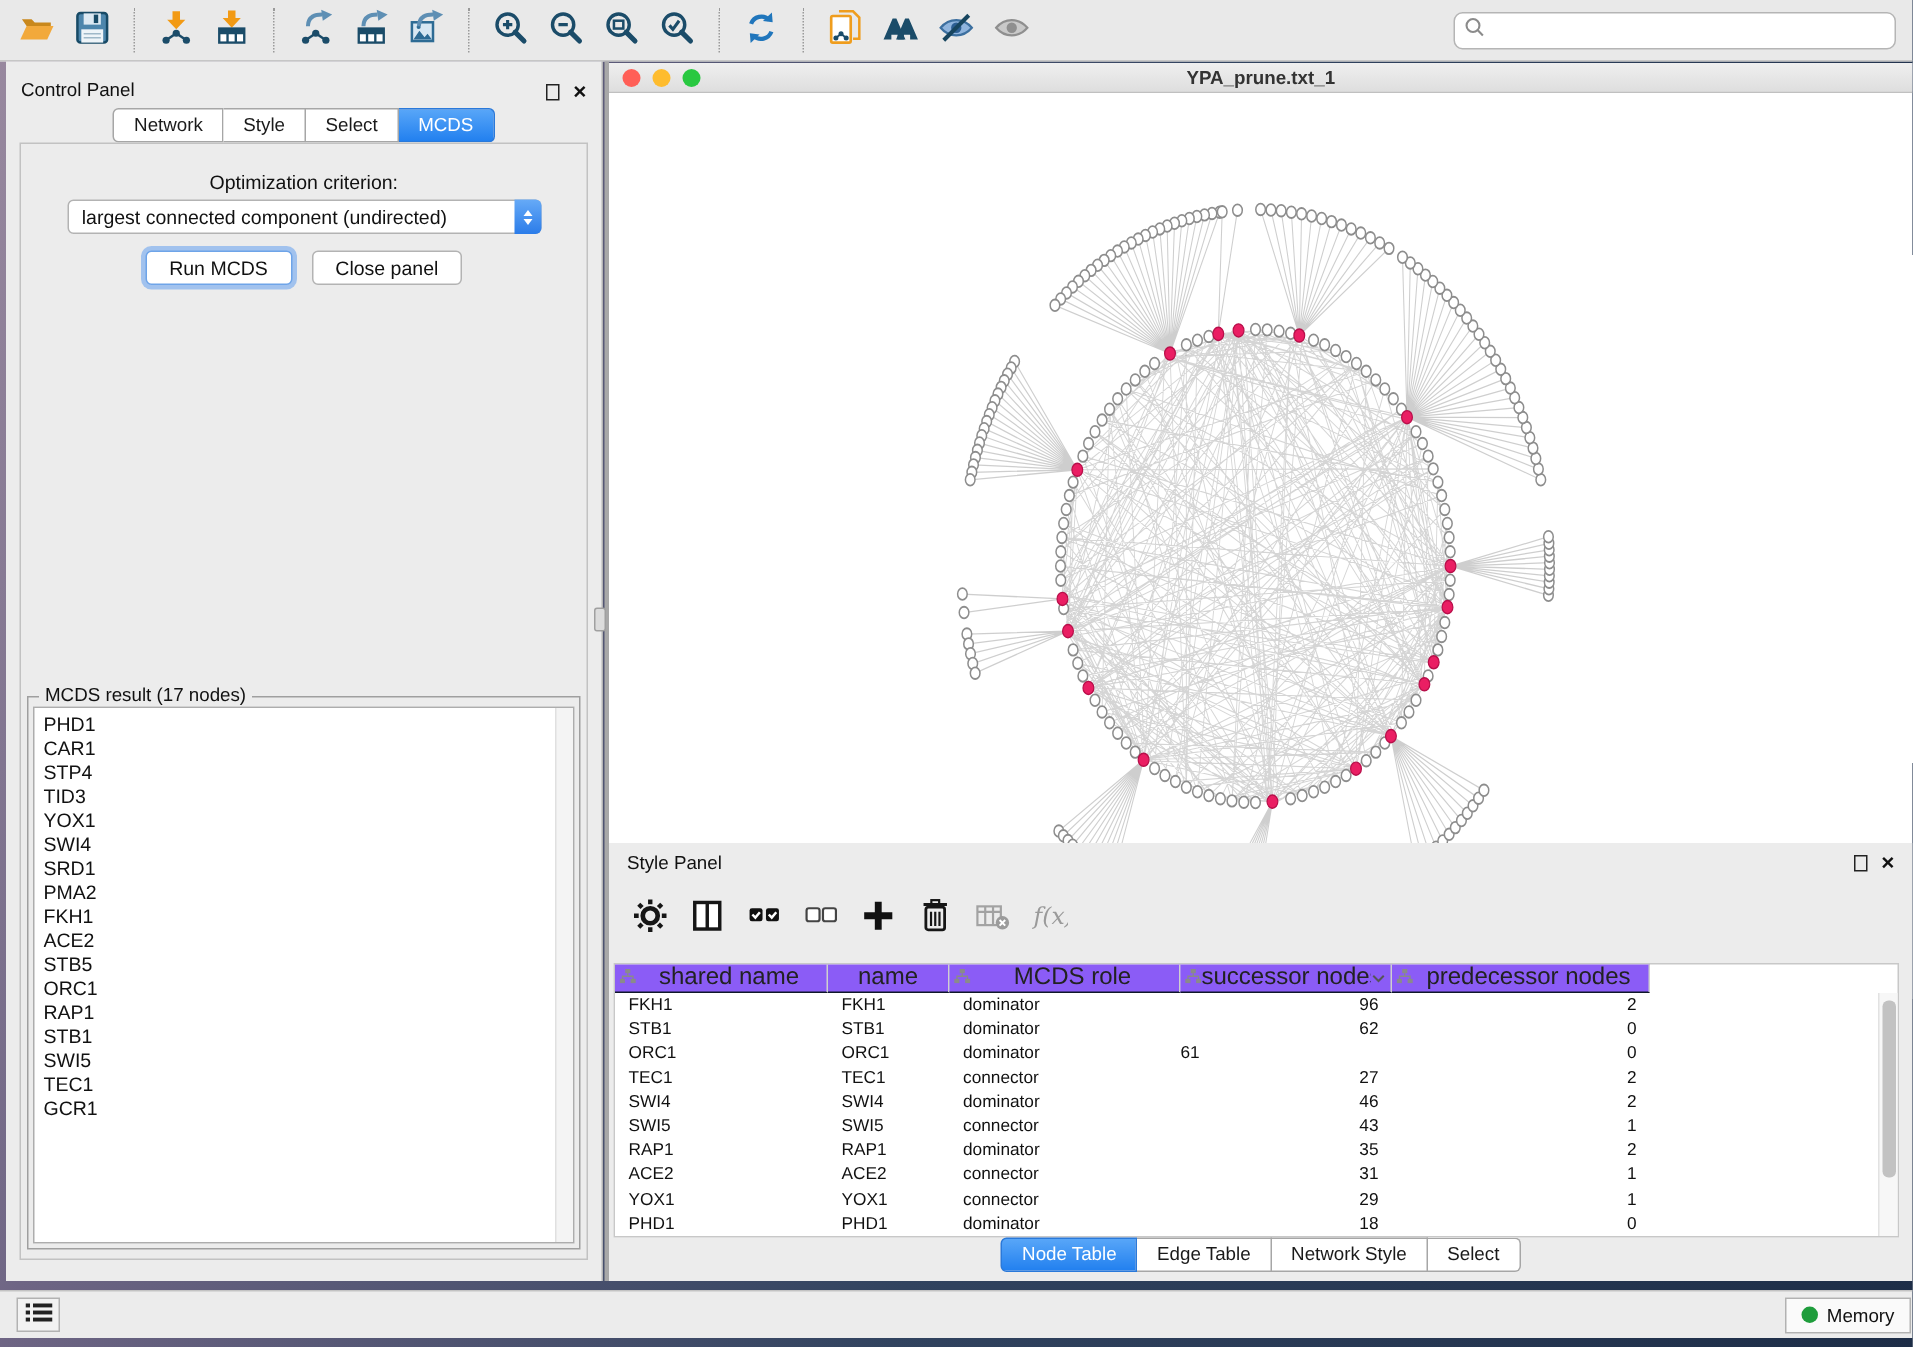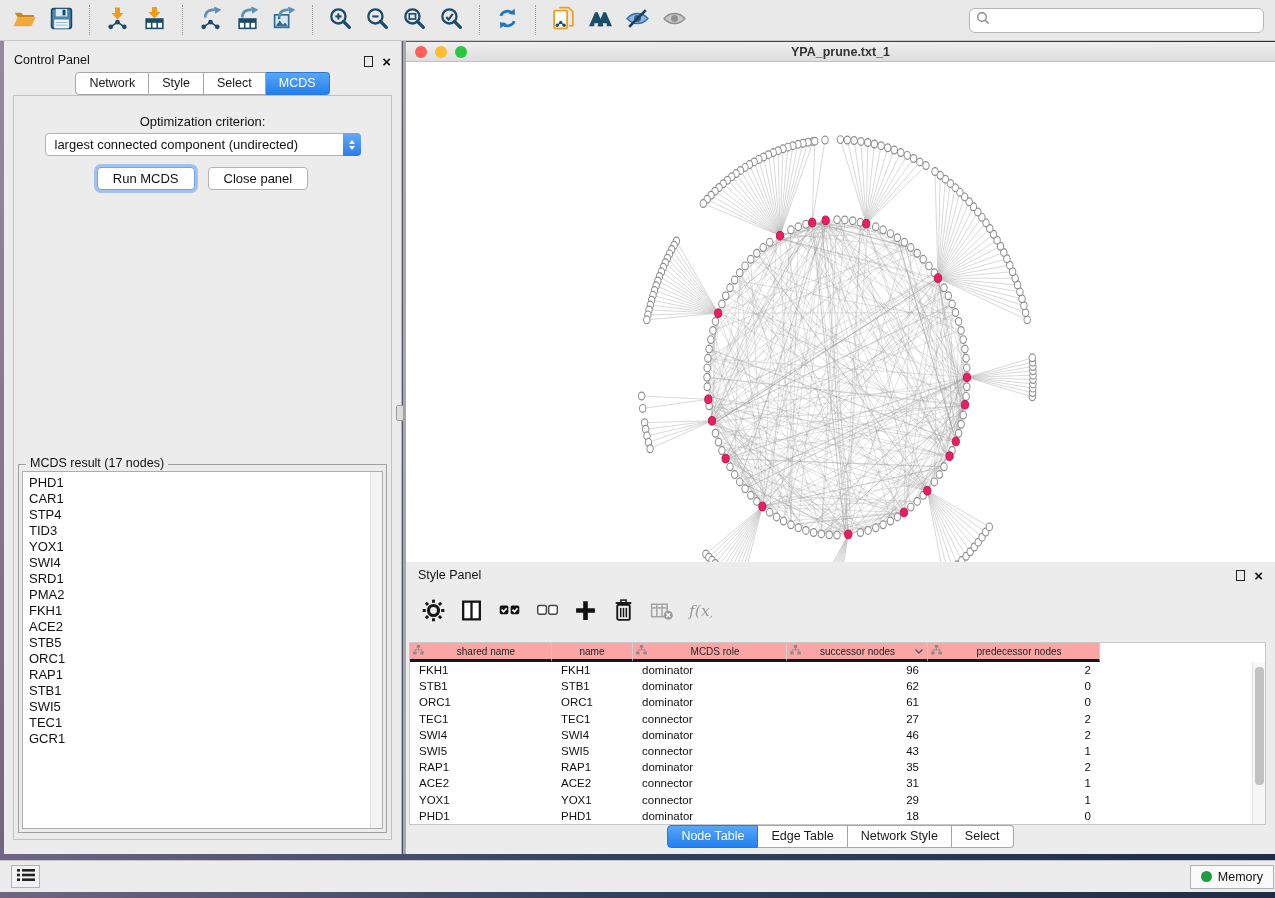--- a/index.html
+++ b/index.html
@@ -87,22 +87,22 @@
   .tp-titlebar { position:absolute; top:0; left:0; right:0; height:26px; display:flex;
     align-items:center; padding:0 12px; }
   .tp-titlebar .win-ctrls { margin-left:auto; }
   .tp-toolbar { position:absolute; top:28px; left:0; right:0; height:44px;
     display:flex; align-items:center; padding-left:14px; gap:12px; }
   .tp-btn { width:26px; height:30px; border:0; background:transparent; display:flex;
     align-items:center; justify-content:center; }
   .tp-table { position:absolute; left:3px; right:9px; top:80px; height:183px;
     background:#fff; border:1px solid #c8c8c8; }
   .t-header { position:absolute; top:0; left:0; height:19px; display:flex; }
-  .th { background:#fca5a5; border-right:1px solid #cfcfcf; border-bottom:3px solid #0f172a;
-    display:flex; align-items:center; font-size:10px; color:#222; padding:0 3px; }
+  .th { background:#8b5cf6; border-right:1px solid #cfcfcf; border-bottom:1px solid #0f172a;
+    display:flex; align-items:center; font-size:16px; color:#222; padding:0 3px; }
   .th .lab { flex:1; text-align:center; white-space:nowrap; overflow:hidden; }
   .t-body { position:absolute; top:19px; left:0; right:13px; bottom:0; overflow:hidden; }
   .tr { display:flex; height:16.2px; align-items:center; }
   .td { font-size:11.5px; color:#111; white-space:nowrap; overflow:hidden; }
   .t-scroll { position:absolute; right:0; top:19px; bottom:0; width:13px;
     background:#f7f7f7; border-left:1px solid #e2e2e2; }
   .t-thumb { position:absolute; top:5px; left:2px; width:9px; height:118px;
     background:#c2c2c2; border-radius:4px; }
   .tp-tabs { position:absolute; bottom:6px; left:0; right:0; text-align:center; }
 
@@ -746,21 +746,21 @@
               <div class="td" style="width: 142px; text-align: left; padding: 0px 0px 0px 9px;">STB1</div>
               <div class="td" style="width: 81px; text-align: left; padding: 0px 0px 0px 9px;">STB1</div>
               <div class="td" style="width: 154px; text-align: left; padding: 0px 0px 0px 9px;">dominator</div>
               <div class="td" style="width: 141px; text-align: right; padding: 0px 9px 0px 0px;">62</div>
               <div class="td" style="width: 172px; text-align: right; padding: 0px 9px 0px 0px;">0</div>
             </div>
             <div class="tr">
               <div class="td" style="width: 142px; text-align: left; padding: 0px 0px 0px 9px;">ORC1</div>
               <div class="td" style="width: 81px; text-align: left; padding: 0px 0px 0px 9px;">ORC1</div>
               <div class="td" style="width: 154px; text-align: left; padding: 0px 0px 0px 9px;">dominator</div>
-              <div class="td" style="width: 141px; text-align: right; padding: 0px 9px 0px 0px;">61</div>
+              <div class="td" style="width: 141px; padding: 0px 9px 0px 0px;">61</div>
               <div class="td" style="width: 172px; text-align: right; padding: 0px 9px 0px 0px;">0</div>
             </div>
             <div class="tr">
               <div class="td" style="width: 142px; text-align: left; padding: 0px 0px 0px 9px;">TEC1</div>
               <div class="td" style="width: 81px; text-align: left; padding: 0px 0px 0px 9px;">TEC1</div>
               <div class="td" style="width: 154px; text-align: left; padding: 0px 0px 0px 9px;">connector</div>
               <div class="td" style="width: 141px; text-align: right; padding: 0px 9px 0px 0px;">27</div>
               <div class="td" style="width: 172px; text-align: right; padding: 0px 9px 0px 0px;">2</div>
             </div>
             <div class="tr">

